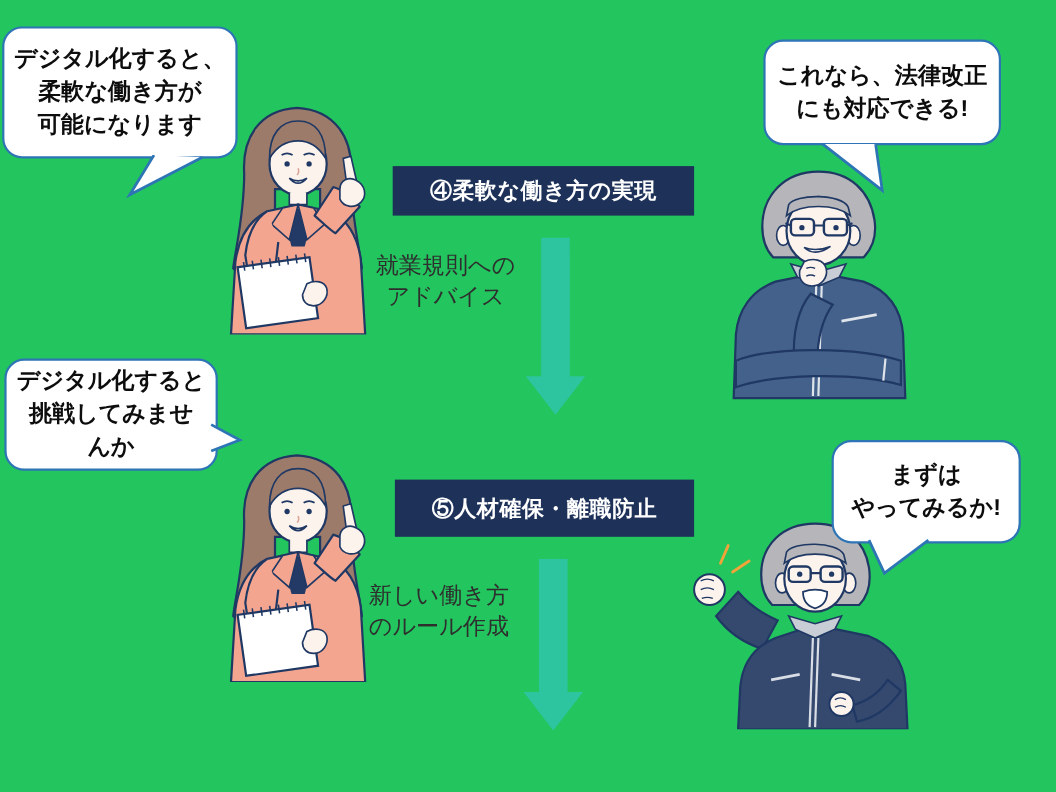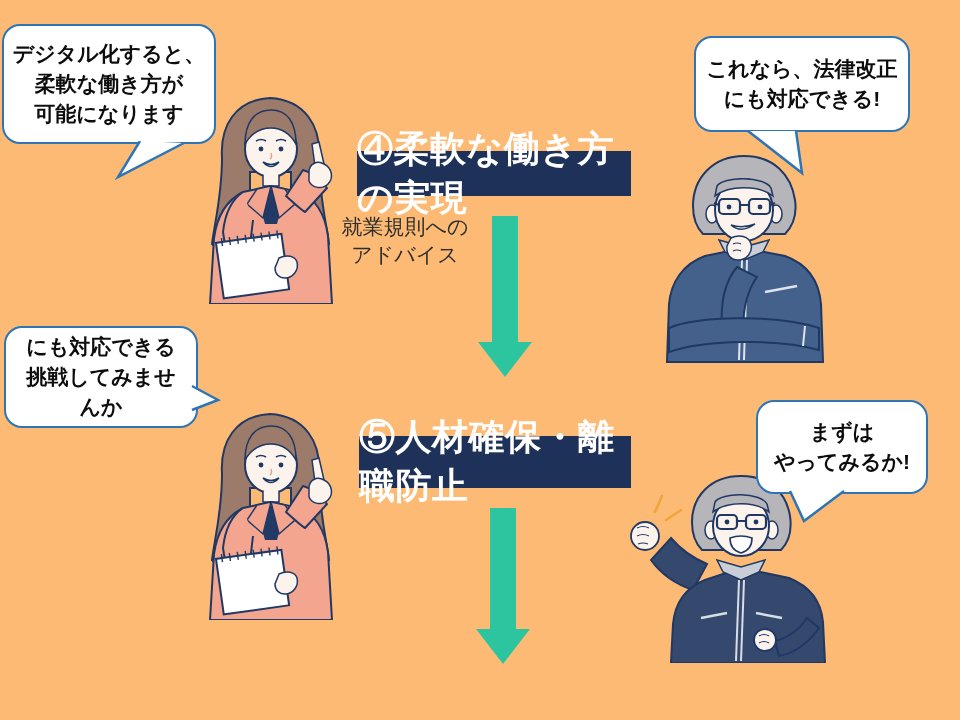--- a/index.html
+++ b/index.html
@@ -1,32 +1,32 @@
 <!DOCTYPE html>
 <html><head>
 <meta charset="utf-8">
 <style>
   html,body{margin:0;padding:0;background:#fff;}
   .canvas{
-    position:relative;width:960px;height:720px;background:#fdba74;overflow:hidden;
+    position:relative;width:960px;height:720px;background:#22c55e;overflow:hidden;
     font-family:"Liberation Sans",sans-serif;
   }
   .bubble{
     position:absolute;box-sizing:border-box;background:#ffffff;
     border:2.5px solid #2e75b6;border-radius:18px;
     display:flex;align-items:center;justify-content:center;
     text-align:center;font-weight:bold;color:#0d0d0d;
     font-size:21px;line-height:1.42;z-index:30;
   }
   .prewrap{white-space:pre-line;}
   .tail{position:absolute;z-index:31;}
   .stepbox{
     position:absolute;box-sizing:border-box;background:#1d3159;color:#ffffff;
     display:flex;align-items:center;justify-content:center;
-    font-weight:bold;font-size:36px;letter-spacing:0.5px;z-index:25;
+    font-weight:bold;font-size:20px;letter-spacing:0.5px;z-index:25;
   }
   .note{
     position:absolute;font-size:21px;color:#2e2e2e;text-align:center;
     line-height:1.32;z-index:20;
   }
   .figure{position:absolute;z-index:10;}
   .arrow{position:absolute;z-index:15;}
 </style>
 </head>
 <body>
@@ -150,40 +150,42 @@
   <svg class="tail" style="left:104px;top:141px" width="90" height="44">
     <path d="M36,0 L14,36 L80,2" fill="#ffffff" stroke="#2e75b6" stroke-width="2.5"></path>
   </svg>
 
   <div class="bubble prewrap" style="left:694px;top:36px;width:216px;height:96px">これなら、法律改正
 にも対応できる!</div>
   <svg class="tail" style="left:740px;top:129px" width="72" height="50">
     <path d="M8,2 L62,44 L56,2" fill="#ffffff" stroke="#2e75b6" stroke-width="2.5"></path>
   </svg>
 
-  <div class="bubble prewrap" style="left:4px;top:326px;width:194px;height:102px">にも対応できる
+  <div class="bubble prewrap" style="left:4px;top:326px;width:194px;height:102px">デジタル化すると
 挑戦してみませ
 んか</div>
   <svg class="tail" style="left:190px;top:382px" width="34" height="36">
     <path d="M2,4 L28,18 L2,28" fill="#ffffff" stroke="#2e75b6" stroke-width="2.5"></path>
   </svg>
 
   <div class="bubble prewrap" style="left:756px;top:400px;width:172px;height:94px">まずは
 やってみるか!</div>
   <svg class="tail" style="left:784px;top:489px" width="66" height="38">
     <path d="M6,2 L20,32 L60,2" fill="#ffffff" stroke="#2e75b6" stroke-width="2.5"></path>
   </svg>
 
   <div class="stepbox" style="left:357px;top:151px;width:274px;height:45px">④柔軟な働き方の実現</div>
 
   <div class="stepbox" style="left:359px;top:436px;width:272px;height:52px">⑤人材確保・離職防止</div>
 
-  <div class="note prewrap" style="left:322px;top:213px;width:166px">就業規則への
+  <div class="note prewrap" style="left:322px;top:228px;width:166px">就業規則への
 アドバイス</div>
 
+  <div class="note prewrap" style="left:316px;top:528px;width:166px">新しい働き方
+のルール作成</div>
 
   <svg class="arrow" style="left:470px;top:216px" width="70" height="163">
     <polygon points="22,0 48,0 48,126 62,126 35,161 8,126 22,126" fill="#2cc5a0"></polygon>
   </svg>
 
   <svg class="arrow" style="left:468px;top:508px" width="70" height="158">
     <polygon points="22,0 48,0 48,121 62,121 35,156 8,121 22,121" fill="#2cc5a0"></polygon>
   </svg>
 
 </div>

